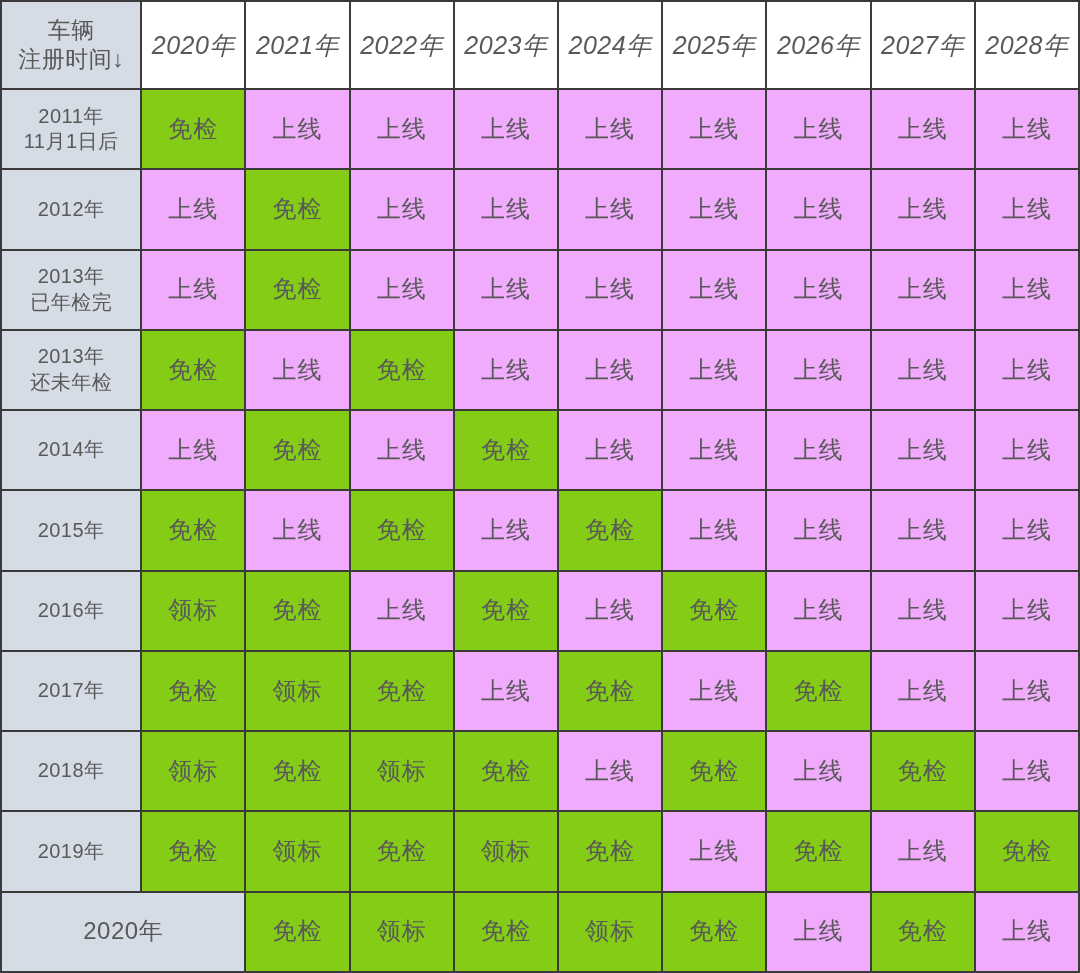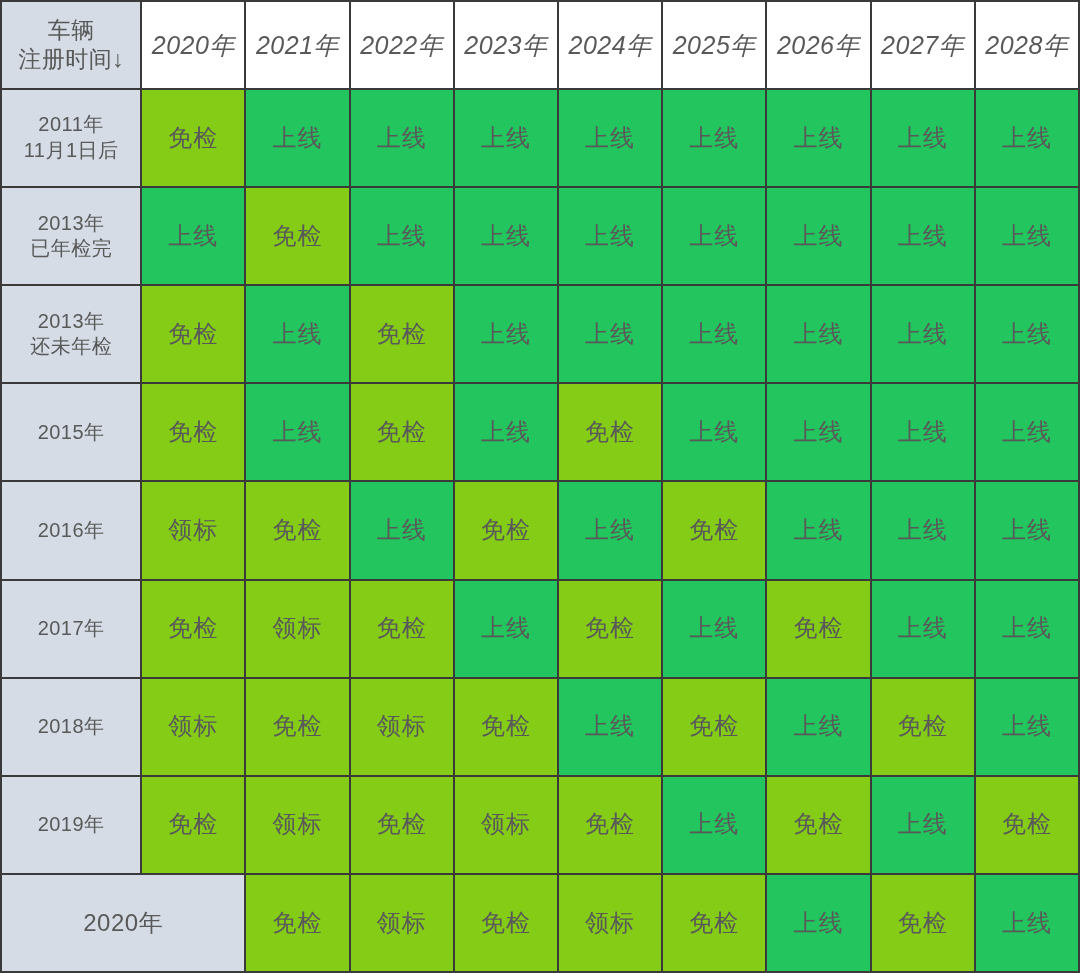--- a/index.html
+++ b/index.html
@@ -57,21 +57,21 @@
     font-size: 20px;
     letter-spacing: 0.5px;
   }
   .row-label .ln { display: block; }
 
   .cell {
     font-size: 24px;
     letter-spacing: 1px;
   }
   .v-mianjian { background: #84cc16; }   
-  .v-shangxian { background: #22c55e; }  
+  .v-shangxian { background: #f0abfc; }  
   .v-lingbiao { background: #84cc16; margin-left: 45px; }   
 
   .merged-label {
     background: #d5dce6;
     font-size: 24px;
     letter-spacing: 0.5px;
   }
 </style>
 </head>
 <body>
@@ -119,20 +119,34 @@
         <td class="cell v-shangxian">上线</td>
         <td class="cell v-shangxian">上线</td>
         <td class="cell v-shangxian">上线</td>
         <td class="cell v-shangxian">上线</td>
         <td class="cell v-shangxian">上线</td>
         <td class="cell v-shangxian">上线</td>
         <td class="cell v-shangxian">上线</td>
       </tr>
       <tr class="data-row">
         <th class="row-label">
+          <span class="ln">2012年</span>
+        </th>
+        <td class="cell v-shangxian">上线</td>
+        <td class="cell v-mianjian">免检</td>
+        <td class="cell v-shangxian">上线</td>
+        <td class="cell v-shangxian">上线</td>
+        <td class="cell v-shangxian">上线</td>
+        <td class="cell v-shangxian">上线</td>
+        <td class="cell v-shangxian">上线</td>
+        <td class="cell v-shangxian">上线</td>
+        <td class="cell v-shangxian">上线</td>
+      </tr>
+      <tr class="data-row">
+        <th class="row-label">
           <span class="ln">2013年</span>
           <span class="ln">已年检完</span>
         </th>
         <td class="cell v-shangxian">上线</td>
         <td class="cell v-mianjian">免检</td>
         <td class="cell v-shangxian">上线</td>
         <td class="cell v-shangxian">上线</td>
         <td class="cell v-shangxian">上线</td>
         <td class="cell v-shangxian">上线</td>
         <td class="cell v-shangxian">上线</td>
@@ -149,20 +163,34 @@
         <td class="cell v-mianjian">免检</td>
         <td class="cell v-shangxian">上线</td>
         <td class="cell v-shangxian">上线</td>
         <td class="cell v-shangxian">上线</td>
         <td class="cell v-shangxian">上线</td>
         <td class="cell v-shangxian">上线</td>
         <td class="cell v-shangxian">上线</td>
       </tr>
       <tr class="data-row">
         <th class="row-label">
+          <span class="ln">2014年</span>
+        </th>
+        <td class="cell v-shangxian">上线</td>
+        <td class="cell v-mianjian">免检</td>
+        <td class="cell v-shangxian">上线</td>
+        <td class="cell v-mianjian">免检</td>
+        <td class="cell v-shangxian">上线</td>
+        <td class="cell v-shangxian">上线</td>
+        <td class="cell v-shangxian">上线</td>
+        <td class="cell v-shangxian">上线</td>
+        <td class="cell v-shangxian">上线</td>
+      </tr>
+      <tr class="data-row">
+        <th class="row-label">
           <span class="ln">2015年</span>
         </th>
         <td class="cell v-mianjian">免检</td>
         <td class="cell v-shangxian">上线</td>
         <td class="cell v-mianjian">免检</td>
         <td class="cell v-shangxian">上线</td>
         <td class="cell v-mianjian">免检</td>
         <td class="cell v-shangxian">上线</td>
         <td class="cell v-shangxian">上线</td>
         <td class="cell v-shangxian">上线</td>

